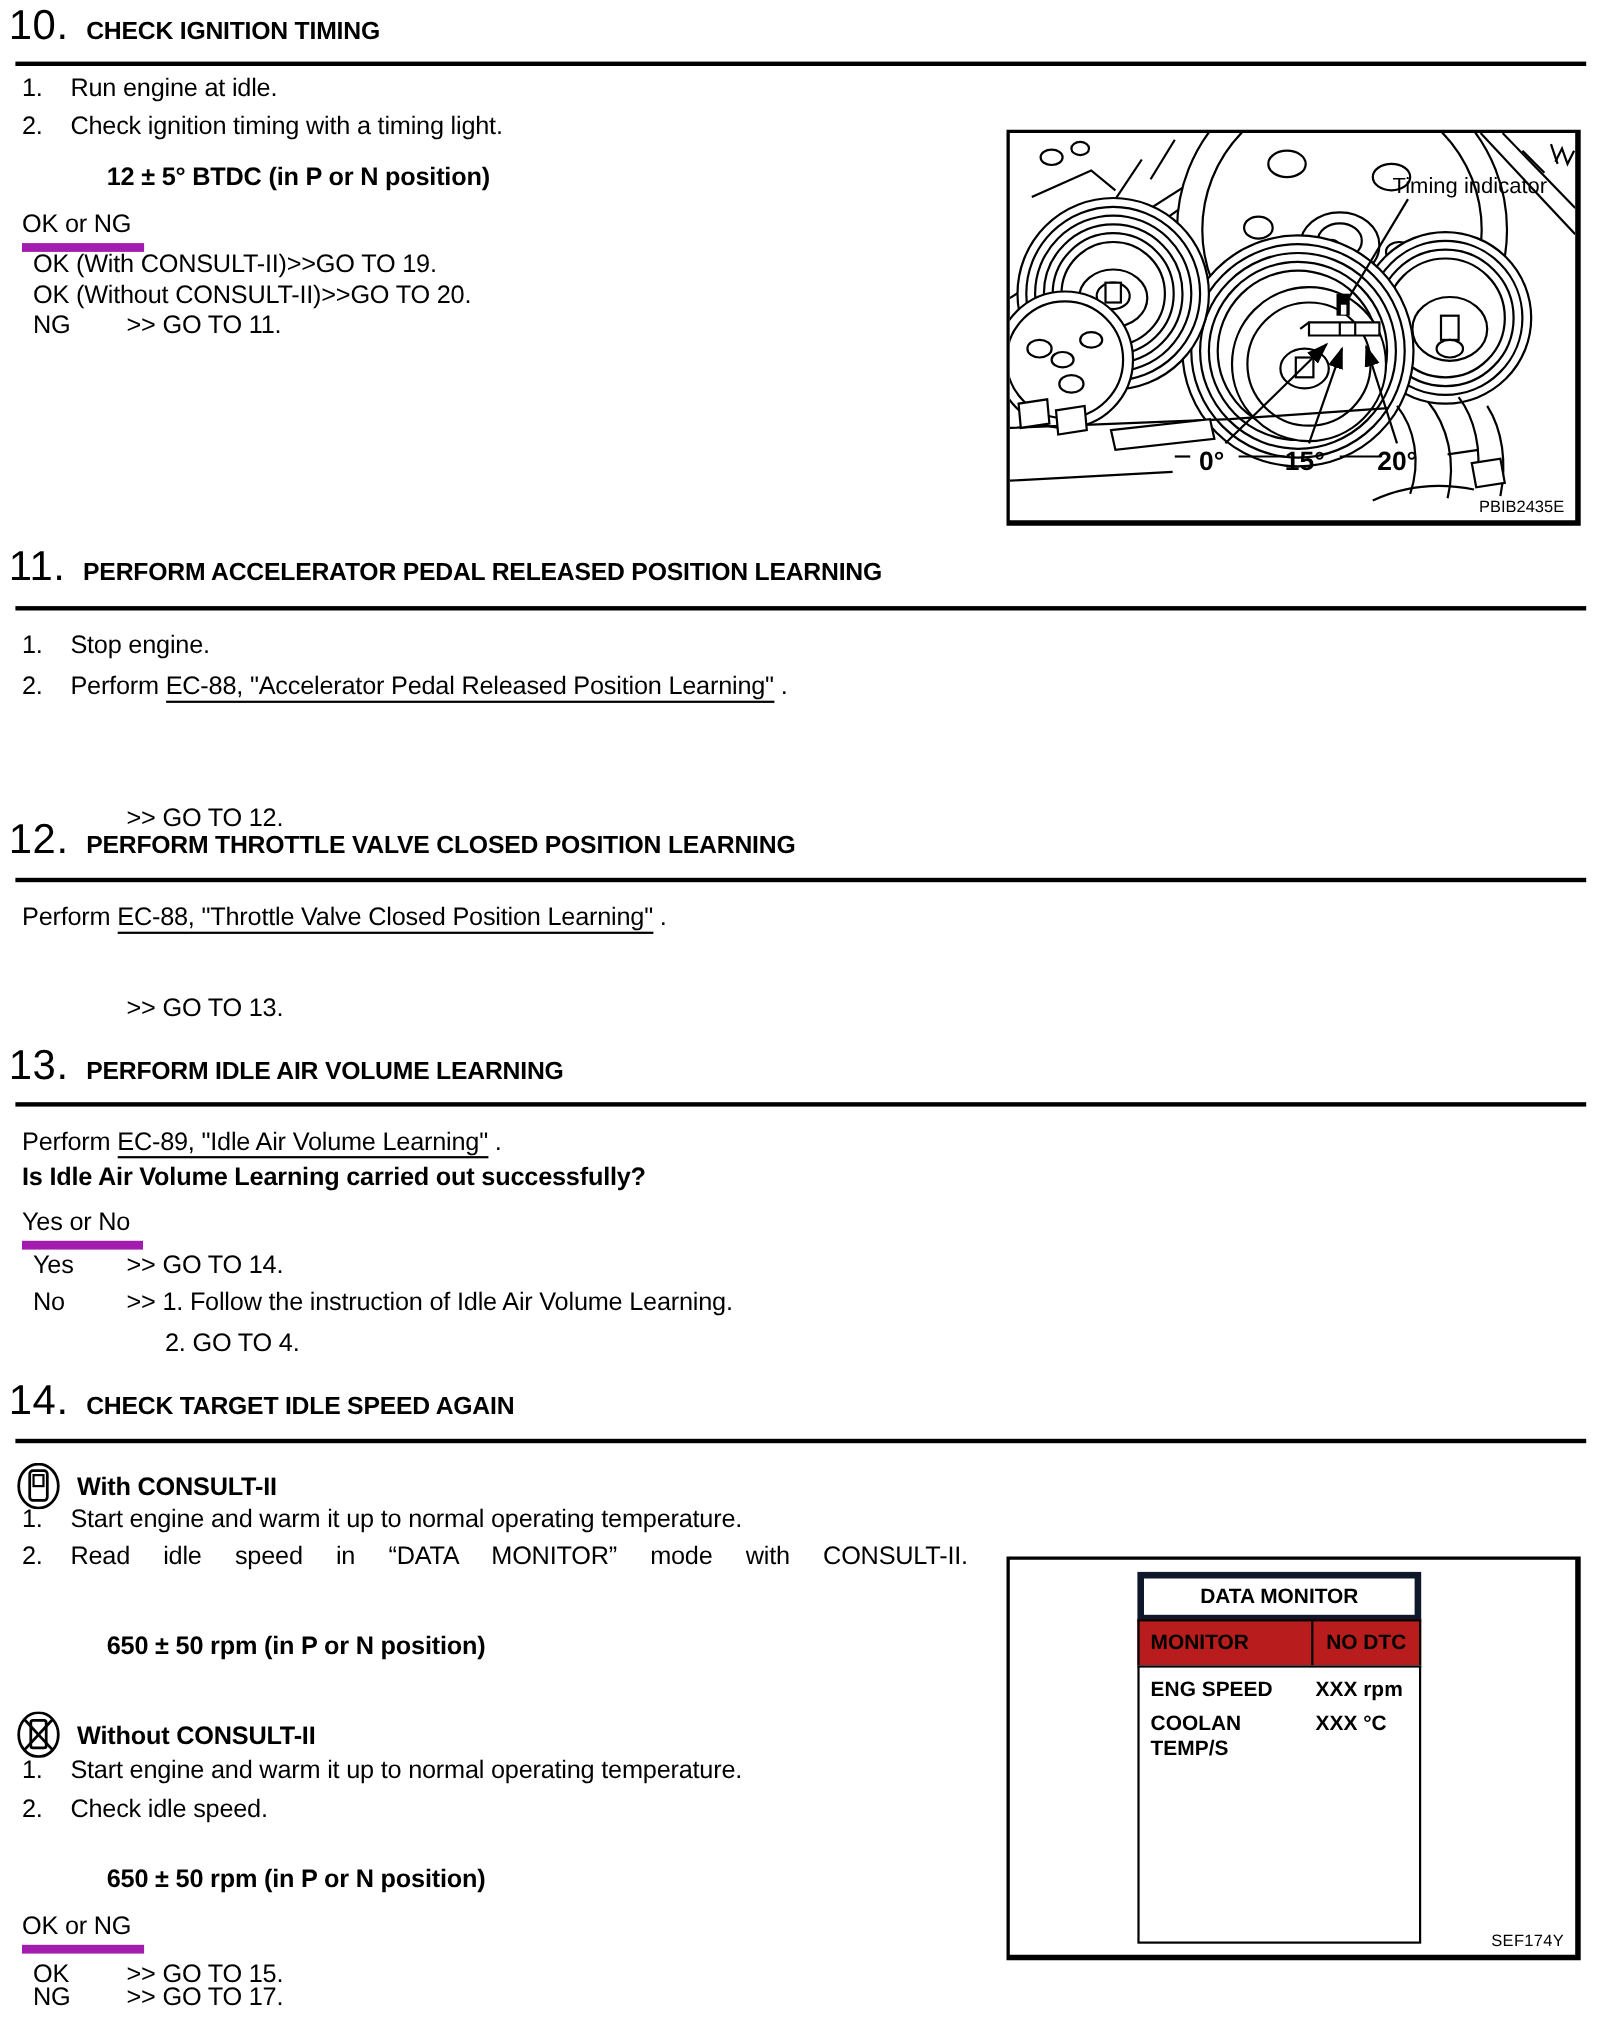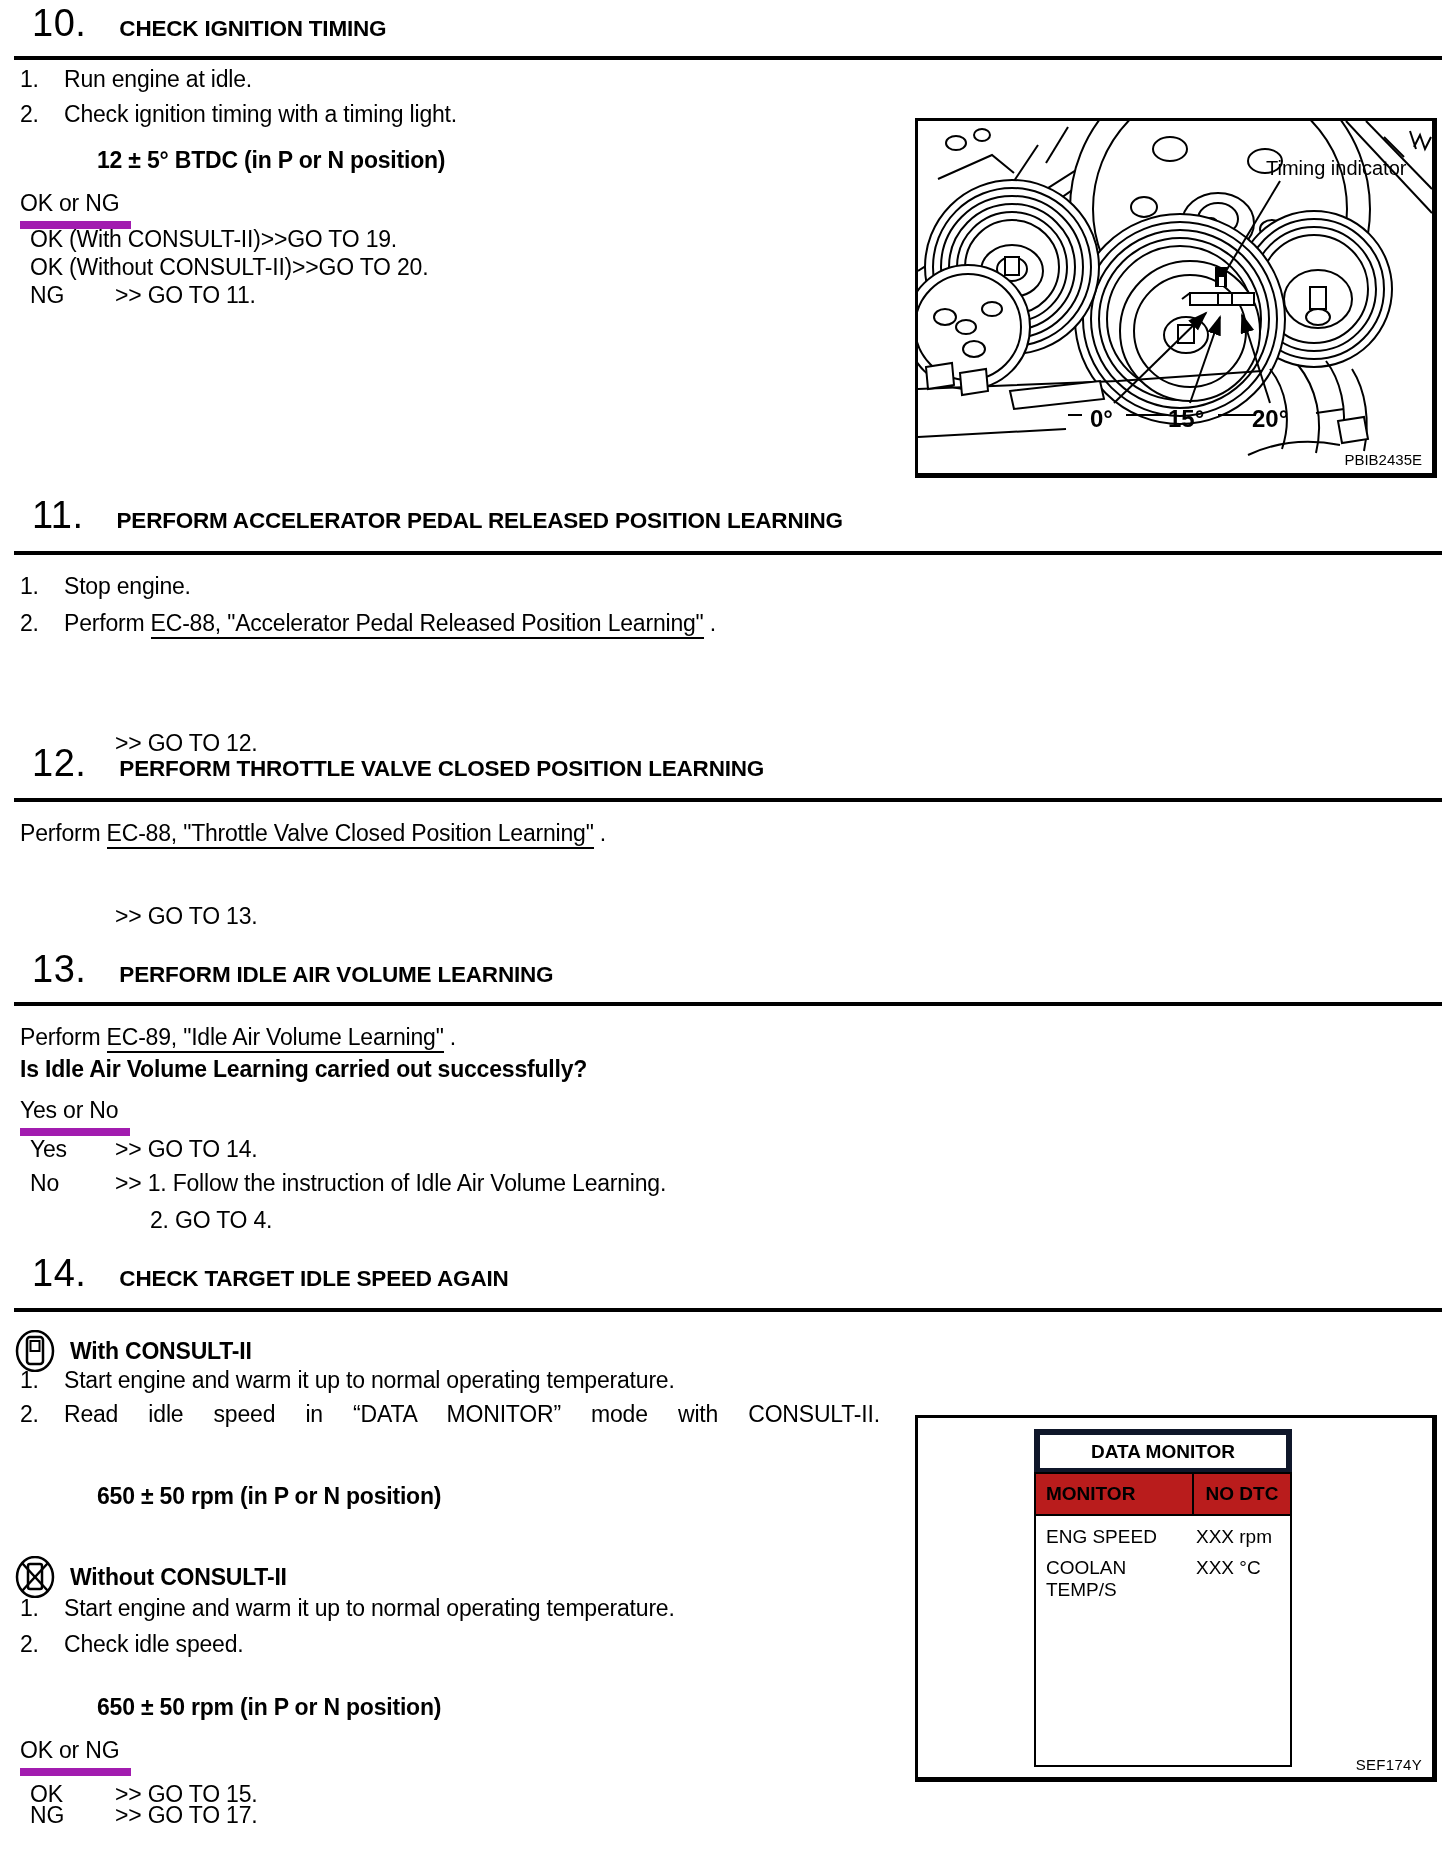--- a/index.html
+++ b/index.html
@@ -1,19 +1,19 @@
 <!DOCTYPE html>
 <html><head>
 <meta charset="utf-8">
 <style>
   html,body{margin:0;padding:0;background:#ffffff;width:1456px;height:1856px;}
   body{font-family:"Liberation Sans", sans-serif;color:#000;overflow:hidden;}
   .page{position:absolute;top:0;left:0;width:1456px;height:1856px;background:#fff;}
 
-  .sec-head{position:absolute;left:32px;display:flex;align-items:baseline;gap:33px;white-space:nowrap;}
+  .sec-head{position:absolute;left:8px;display:flex;align-items:baseline;gap:16px;white-space:nowrap;}
   .sec-num{font-size:38px;letter-spacing:0.5px;}
   .sec-title{font-size:22.5px;font-weight:bold;letter-spacing:-0.2px;}
   .rule{position:absolute;left:14px;width:1428px;height:4px;background:#000;}
 
   .line{position:absolute;font-size:23px;letter-spacing:-0.2px;white-space:nowrap;line-height:1.2;}
   .step{left:20px;}
   .num{display:inline-block;width:44px;}
   .spec{left:97px;font-weight:bold;}
   .decision{left:20px;border-bottom:8px solid #a21caf;padding:0 12px 3px 0;}
   .reslabel{display:inline-block;width:85px;}
@@ -31,21 +31,21 @@
   .fig1 svg{display:block;width:514px;height:352px;}
 
   .monitor-box{position:absolute;left:116px;top:11px;width:258px;height:338px;display:flex;flex-direction:column;}
   .monitor-title{border:6px solid #0f172a;height:33px;line-height:33px;text-align:center;
                  font-size:19px;font-weight:bold;background:#fff;}
   .monitor-cols{border:2px solid #000;margin-top:-2px;height:40px;display:flex;background:#b91c1c;}
   .monitor-cols .c1{flex:1;font-size:19px;font-weight:bold;line-height:40px;padding-left:10px;}
   .monitor-cols .c2{width:96px;border-left:2px solid #000;font-size:19px;font-weight:bold;
                     line-height:40px;text-align:center;}
   .monitor-body{border:2px solid #000;margin-top:-2px;flex:1;background:#fff;padding:10px 0 0 10px;}
-  .mrow{display:flex;font-size:19px;font-weight:normal;margin-bottom:9px;}
+  .mrow{display:flex;font-size:19px;font-weight:bold;margin-bottom:9px;}
   .mrow .ml{width:150px;}
   .fig-code{position:absolute;right:10px;bottom:4px;font-size:15px;letter-spacing:0.3px;}
 </style>
 </head>
 <body>
 
 <div class="page">
 
   <div class="sec-head" style="top:2px">
     <span class="sec-num">10.</span>

